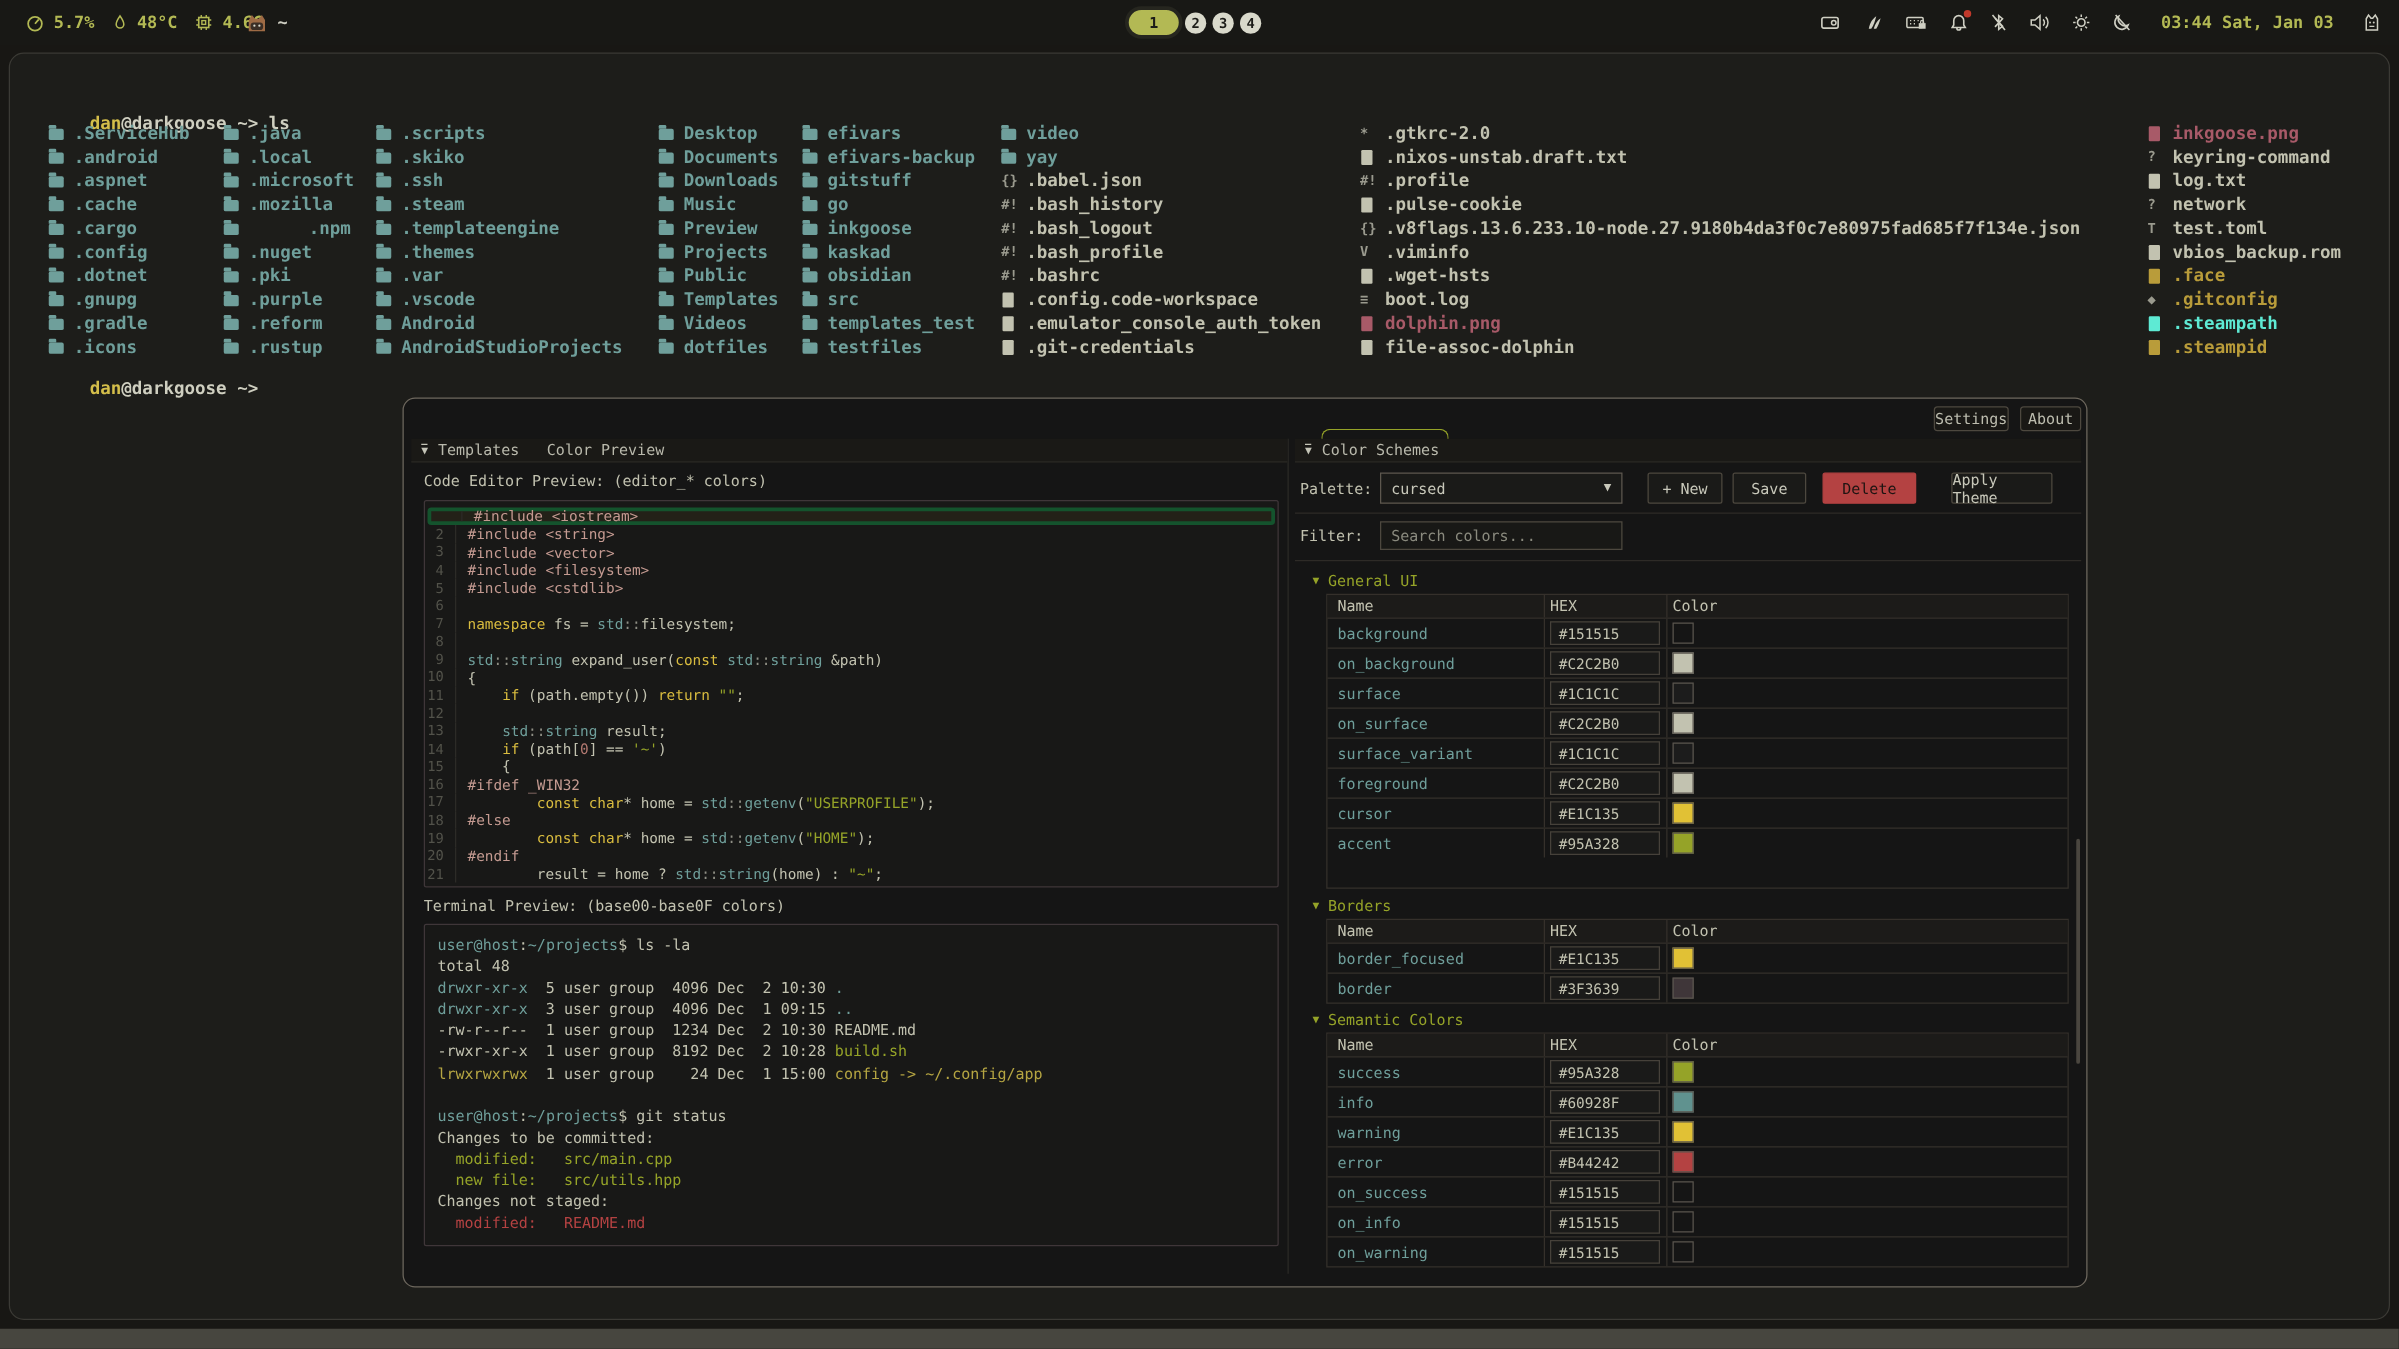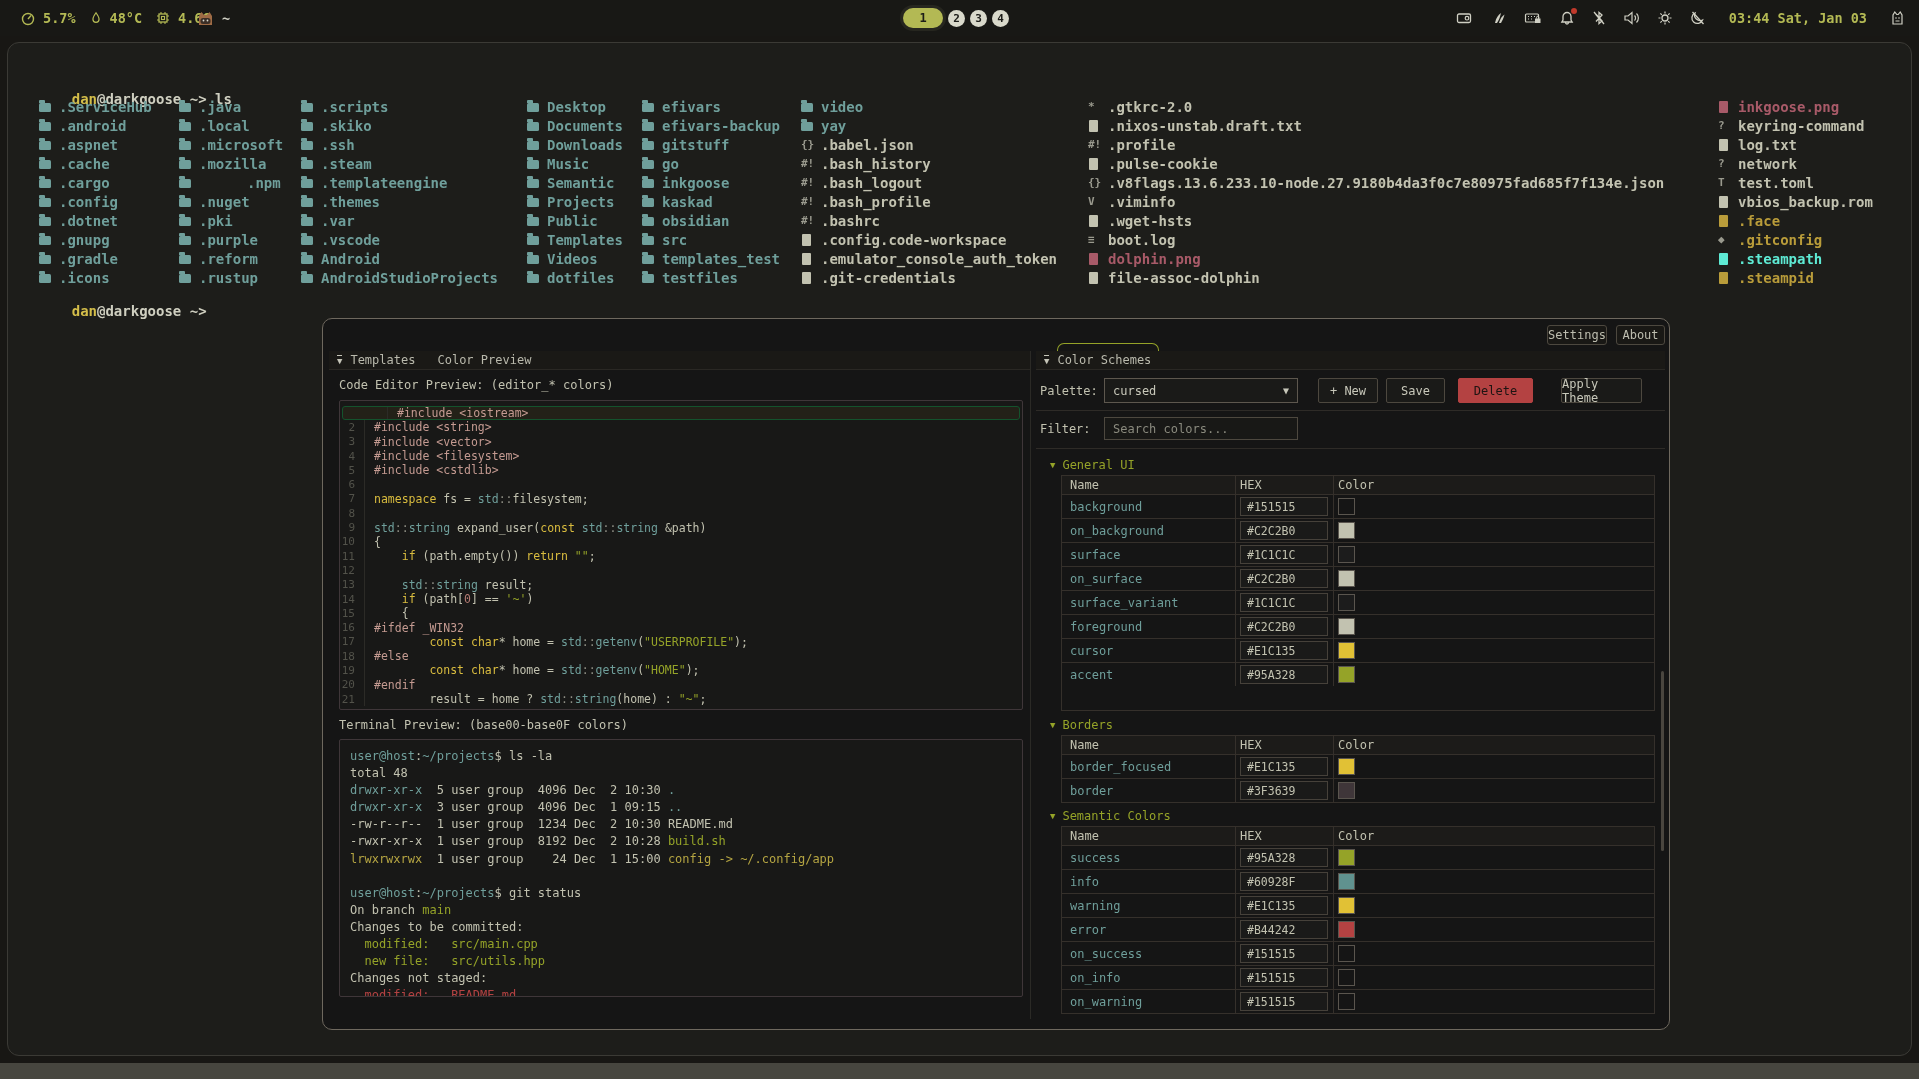--- a/index.html
+++ b/index.html
@@ -51,21 +51,21 @@
   .tab{margin-right:22px;}
   .tab-arc{position:absolute;left:21px;top:-8px;width:102px;height:13px;border:1.5px solid #95A328;border-bottom:none;
     border-radius:7px 7px 0 0;}
   .sect-label{position:absolute;left:10px;color:#c2c2b0;font-size:12px;white-space:pre;}
   .previewbox{position:absolute;left:10px;width:684px;background:#181817;border:1px solid #3F3639;border-radius:2px;overflow:hidden;}
   #code-box{top:49px;height:310px;padding:5px 0 0 0;}
   #term-box{top:388px;height:258px;padding:9px 0 0 10px;}
   .cline{height:14.3px;display:flex;white-space:pre;font-size:11.5px;align-items:center;position:relative;}
   .cline .gut{width:24px;text-align:right;padding-right:9px;color:#52524a;font-size:11px;flex:none;}
   #code-box .cline .ctext{border-left:1px solid #2c2b27;padding-left:9px;height:100%;display:flex;align-items:center;}
-  .cline.hl{border:1px solid #14532d;border-radius:3px;background:rgba(225,193,53,0.06);margin:0 2px;padding-left:20px;}
+  .cline.hl{border:3px solid #14532d;border-radius:3px;background:rgba(225,193,53,0.06);margin:0 2px;}
   .cline.hl .ctext{border-left-color:transparent;}
   .tline{height:17.1px;white-space:pre;font-size:12px;}
   
   .row-label{position:absolute;color:#c2c2b0;font-size:12px;}
   .pselect{position:absolute;left:68px;top:27px;width:194px;height:25px;border:1px solid #5d574e;background:#1a1a18;
     color:#c8c8ba;font-size:12px;display:flex;align-items:center;padding:0 8px;}
   .pselect .arrow{margin-left:auto;font-size:10px;color:#c8c8ba;}
   .pbtn{position:absolute;top:27px;height:25px;border:1px solid #4d483f;background:#1a1a18;color:#c8c8ba;
     font-size:12px;display:flex;align-items:center;justify-content:center;border-radius:2px;}
   #btn-new{left:282px;width:60px;} #btn-save{left:350px;width:59px;}
@@ -237,21 +237,21 @@
         <div class="ls-item" style="color: rgb(111, 159, 155);"><span class="fi folder"></span><span>.var</span></div>
         <div class="ls-item" style="color: rgb(111, 159, 155);"><span class="fi folder"></span><span>.vscode</span></div>
         <div class="ls-item" style="color: rgb(111, 159, 155);"><span class="fi folder"></span><span>Android</span></div>
         <div class="ls-item" style="color: rgb(111, 159, 155);"><span class="fi folder"></span><span>AndroidStudioProjects</span></div>
       </div>
       <div class="ls-col" style="left: 519px;">
         <div class="ls-item" style="color: rgb(111, 159, 155);"><span class="fi folder"></span><span>Desktop</span></div>
         <div class="ls-item" style="color: rgb(111, 159, 155);"><span class="fi folder"></span><span>Documents</span></div>
         <div class="ls-item" style="color: rgb(111, 159, 155);"><span class="fi folder"></span><span>Downloads</span></div>
         <div class="ls-item" style="color: rgb(111, 159, 155);"><span class="fi folder"></span><span>Music</span></div>
-        <div class="ls-item" style="color: rgb(111, 159, 155);"><span class="fi folder"></span><span>Semantic</span></div>
+        <div class="ls-item" style="color: rgb(111, 159, 155);"><span class="fi folder"></span><span>Preview</span></div>
         <div class="ls-item" style="color: rgb(111, 159, 155);"><span class="fi folder"></span><span>Projects</span></div>
         <div class="ls-item" style="color: rgb(111, 159, 155);"><span class="fi folder"></span><span>Public</span></div>
         <div class="ls-item" style="color: rgb(111, 159, 155);"><span class="fi folder"></span><span>Templates</span></div>
         <div class="ls-item" style="color: rgb(111, 159, 155);"><span class="fi folder"></span><span>Videos</span></div>
         <div class="ls-item" style="color: rgb(111, 159, 155);"><span class="fi folder"></span><span>dotfiles</span></div>
       </div>
       <div class="ls-col" style="left: 634px;">
         <div class="ls-item" style="color: rgb(111, 159, 155);"><span class="fi folder"></span><span>efivars</span></div>
         <div class="ls-item" style="color: rgb(111, 159, 155);"><span class="fi folder"></span><span>efivars-backup</span></div>
         <div class="ls-item" style="color: rgb(111, 159, 155);"><span class="fi folder"></span><span>gitstuff</span></div>
@@ -343,21 +343,20 @@
       <div class="previewbox" id="term-box">
           <div class="tline"><span style="color: rgb(111, 159, 155);">user@host</span><span style="color: rgb(194, 194, 176);">:</span><span style="color: rgb(111, 159, 155);">~/projects</span><span style="color: rgb(194, 194, 176);">$ </span><span style="color: rgb(194, 194, 176); margin-top: 48px;">ls -la</span></div>
           <div class="tline"><span style="color: rgb(194, 194, 176);">total 48</span></div>
           <div class="tline"><span style="color: rgb(111, 159, 155);">drwxr-xr-x</span><span style="color: rgb(194, 194, 176);">  5 user group  4096 Dec  2 10:30 </span><span style="color: rgb(111, 159, 155);">.</span></div>
           <div class="tline"><span style="color: rgb(111, 159, 155);">drwxr-xr-x</span><span style="color: rgb(194, 194, 176);">  3 user group  4096 Dec  1 09:15 </span><span style="color: rgb(111, 159, 155);">..</span></div>
           <div class="tline"><span style="color: rgb(194, 194, 176);">-rw-r--r--  1 user group  1234 Dec  2 10:30 README.md</span></div>
           <div class="tline"><span style="color: rgb(194, 194, 176);">-rwxr-xr-x  1 user group  8192 Dec  2 10:28 </span><span style="color: rgb(149, 163, 40);">build.sh</span></div>
           <div class="tline"><span style="color: rgb(181, 165, 66);">lrwxrwxrwx</span><span style="color: rgb(194, 194, 176);">  1 user group    24 Dec  1 15:00 </span><span style="color: rgb(181, 165, 66);">config -&gt; ~/.config/app</span></div>
           <div class="tline"></div>
           <div class="tline"><span style="color: rgb(111, 159, 155);">user@host</span><span style="color: rgb(194, 194, 176);">:</span><span style="color: rgb(111, 159, 155);">~/projects</span><span style="color: rgb(194, 194, 176);">$ </span><span style="color: rgb(194, 194, 176);">git status</span></div>
-          <div class="tline"><span style="color: rgb(194, 194, 176);">On branch </span><span style="color: rgb(149, 163, 40);">main</span></div>
           <div class="tline"><span style="color: rgb(194, 194, 176);">Changes to be committed:</span></div>
           <div class="tline"><span style="color: rgb(149, 163, 40);">  modified:   src/main.cpp</span></div>
           <div class="tline"><span style="color: rgb(149, 163, 40);">  new file:   src/utils.hpp</span></div>
           <div class="tline"><span style="color: rgb(194, 194, 176);">Changes not staged:</span></div>
           <div class="tline"><span style="color: rgb(180, 66, 66);">  modified:   README.md</span></div>
         </div>
     </div>
 
     <div class="pane" id="pane-right">
       <div class="tab-arc"></div>

